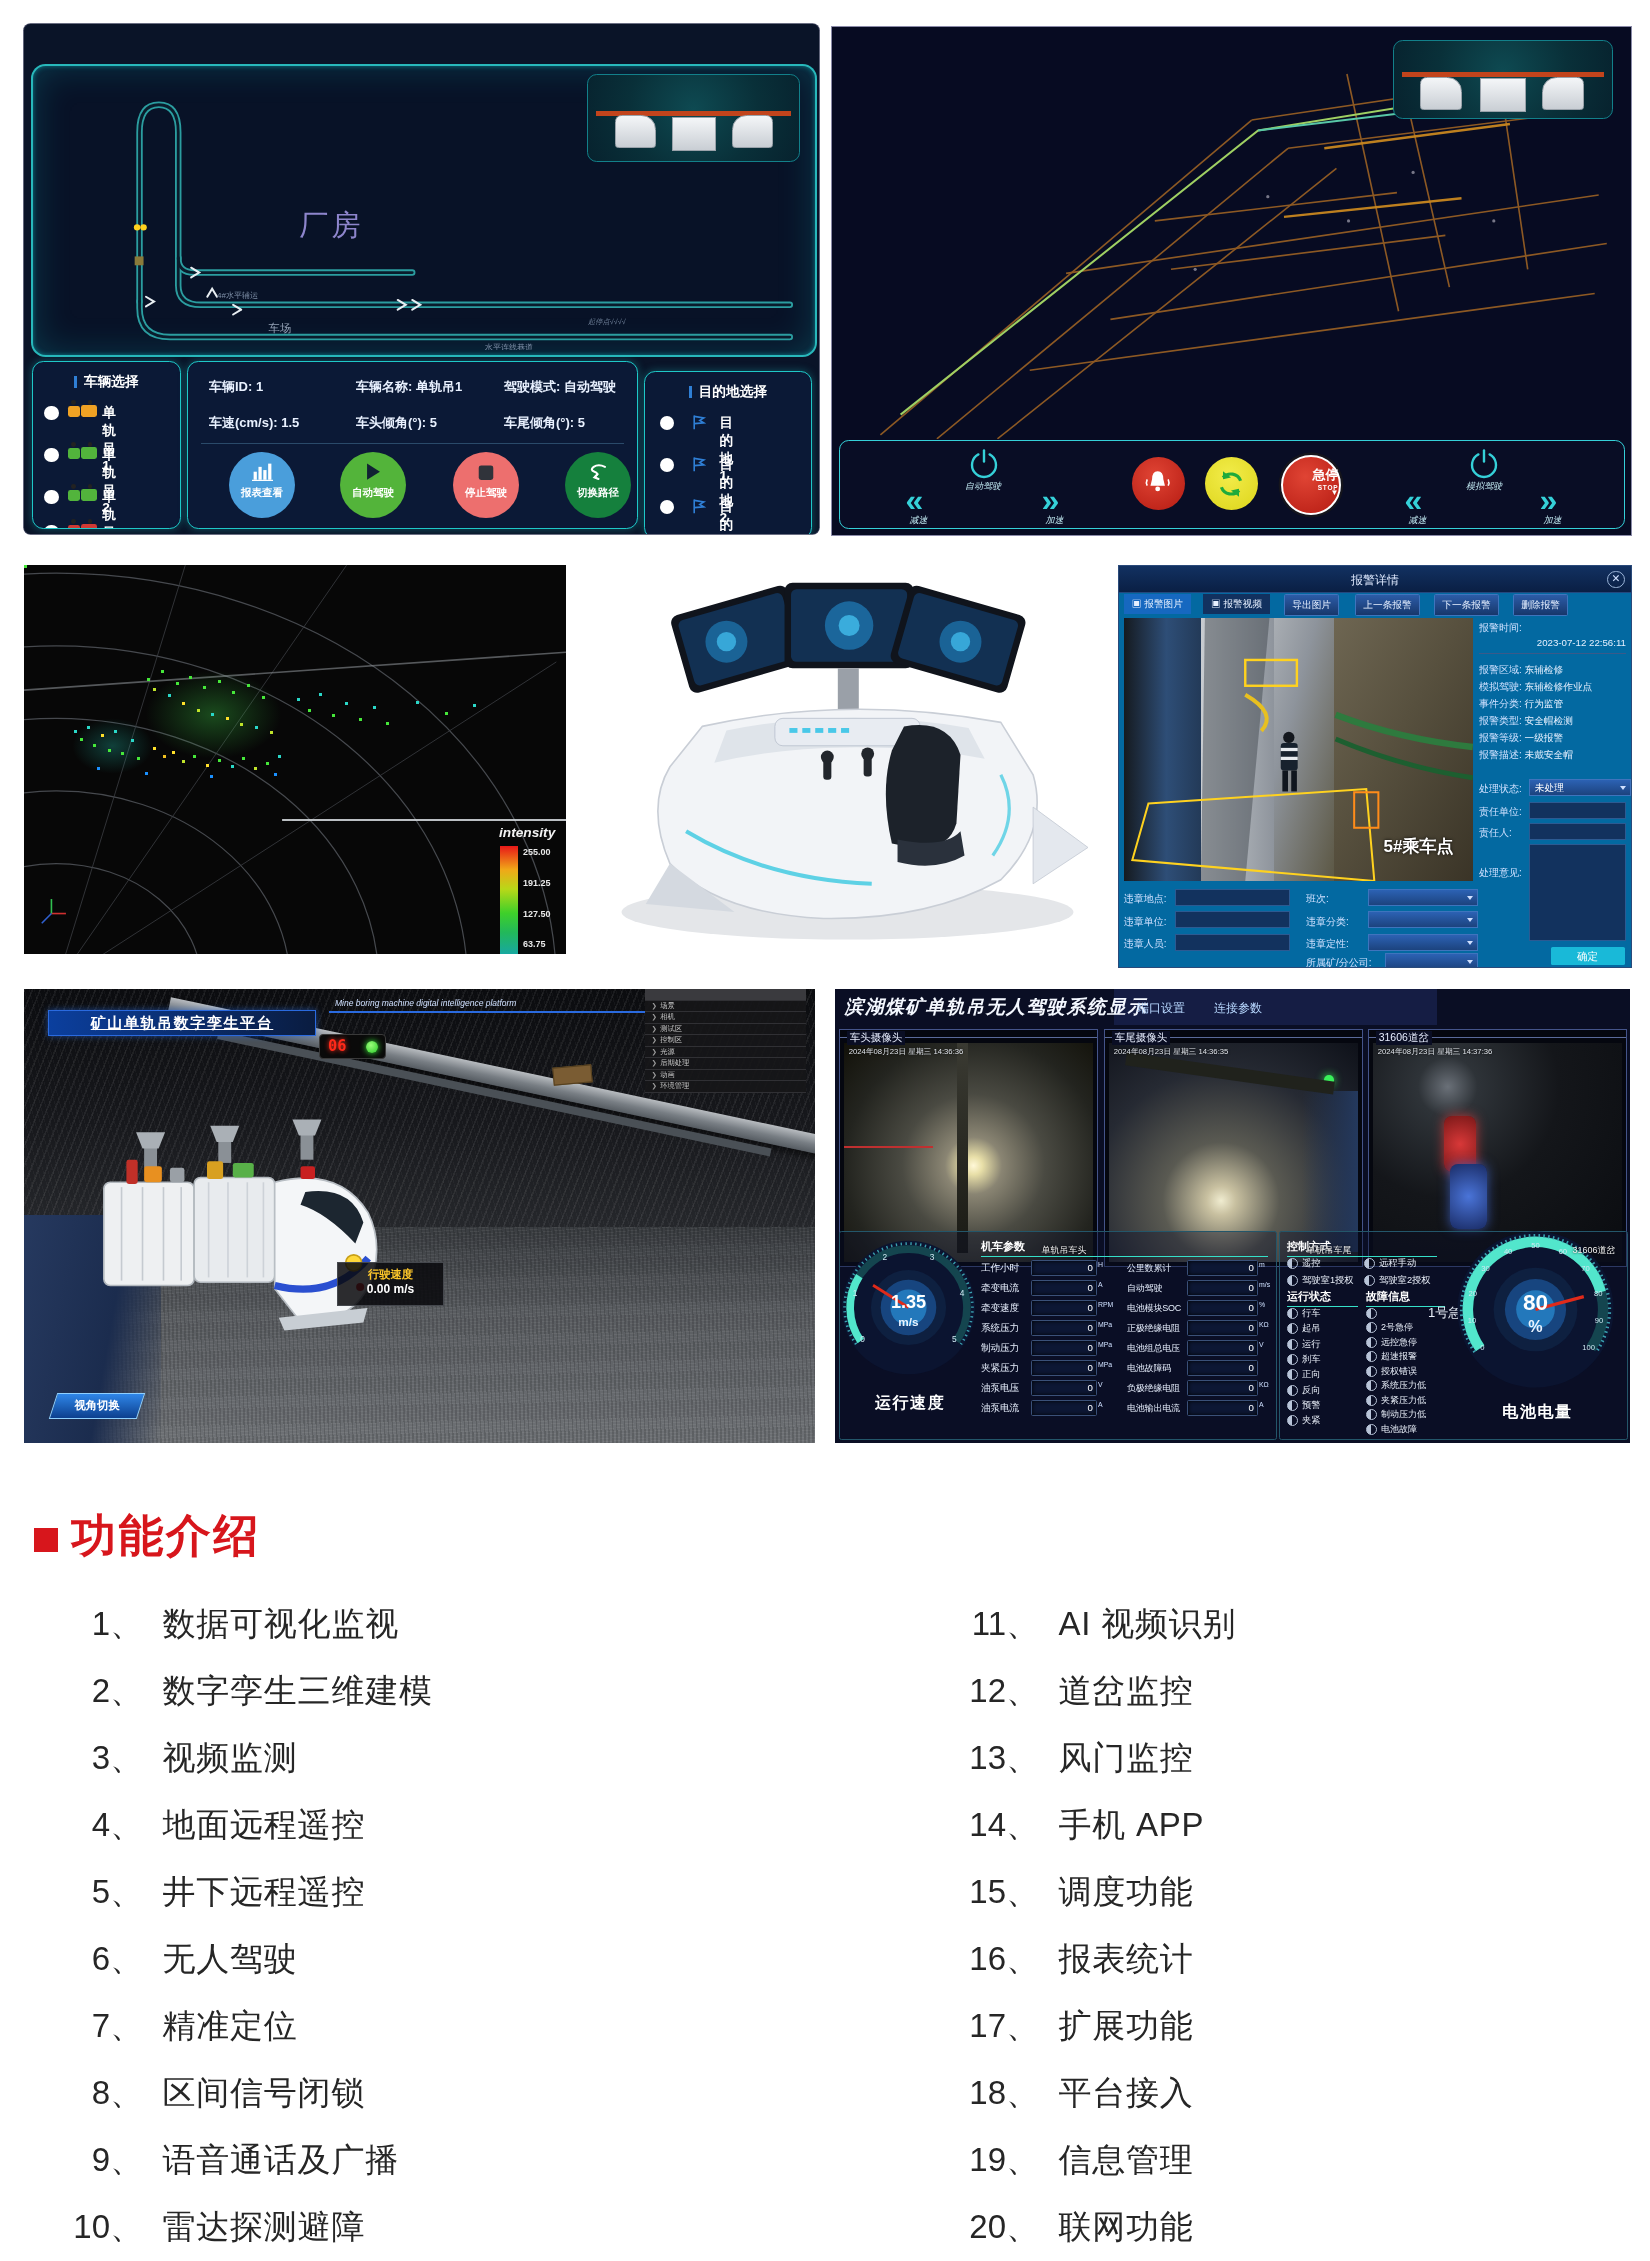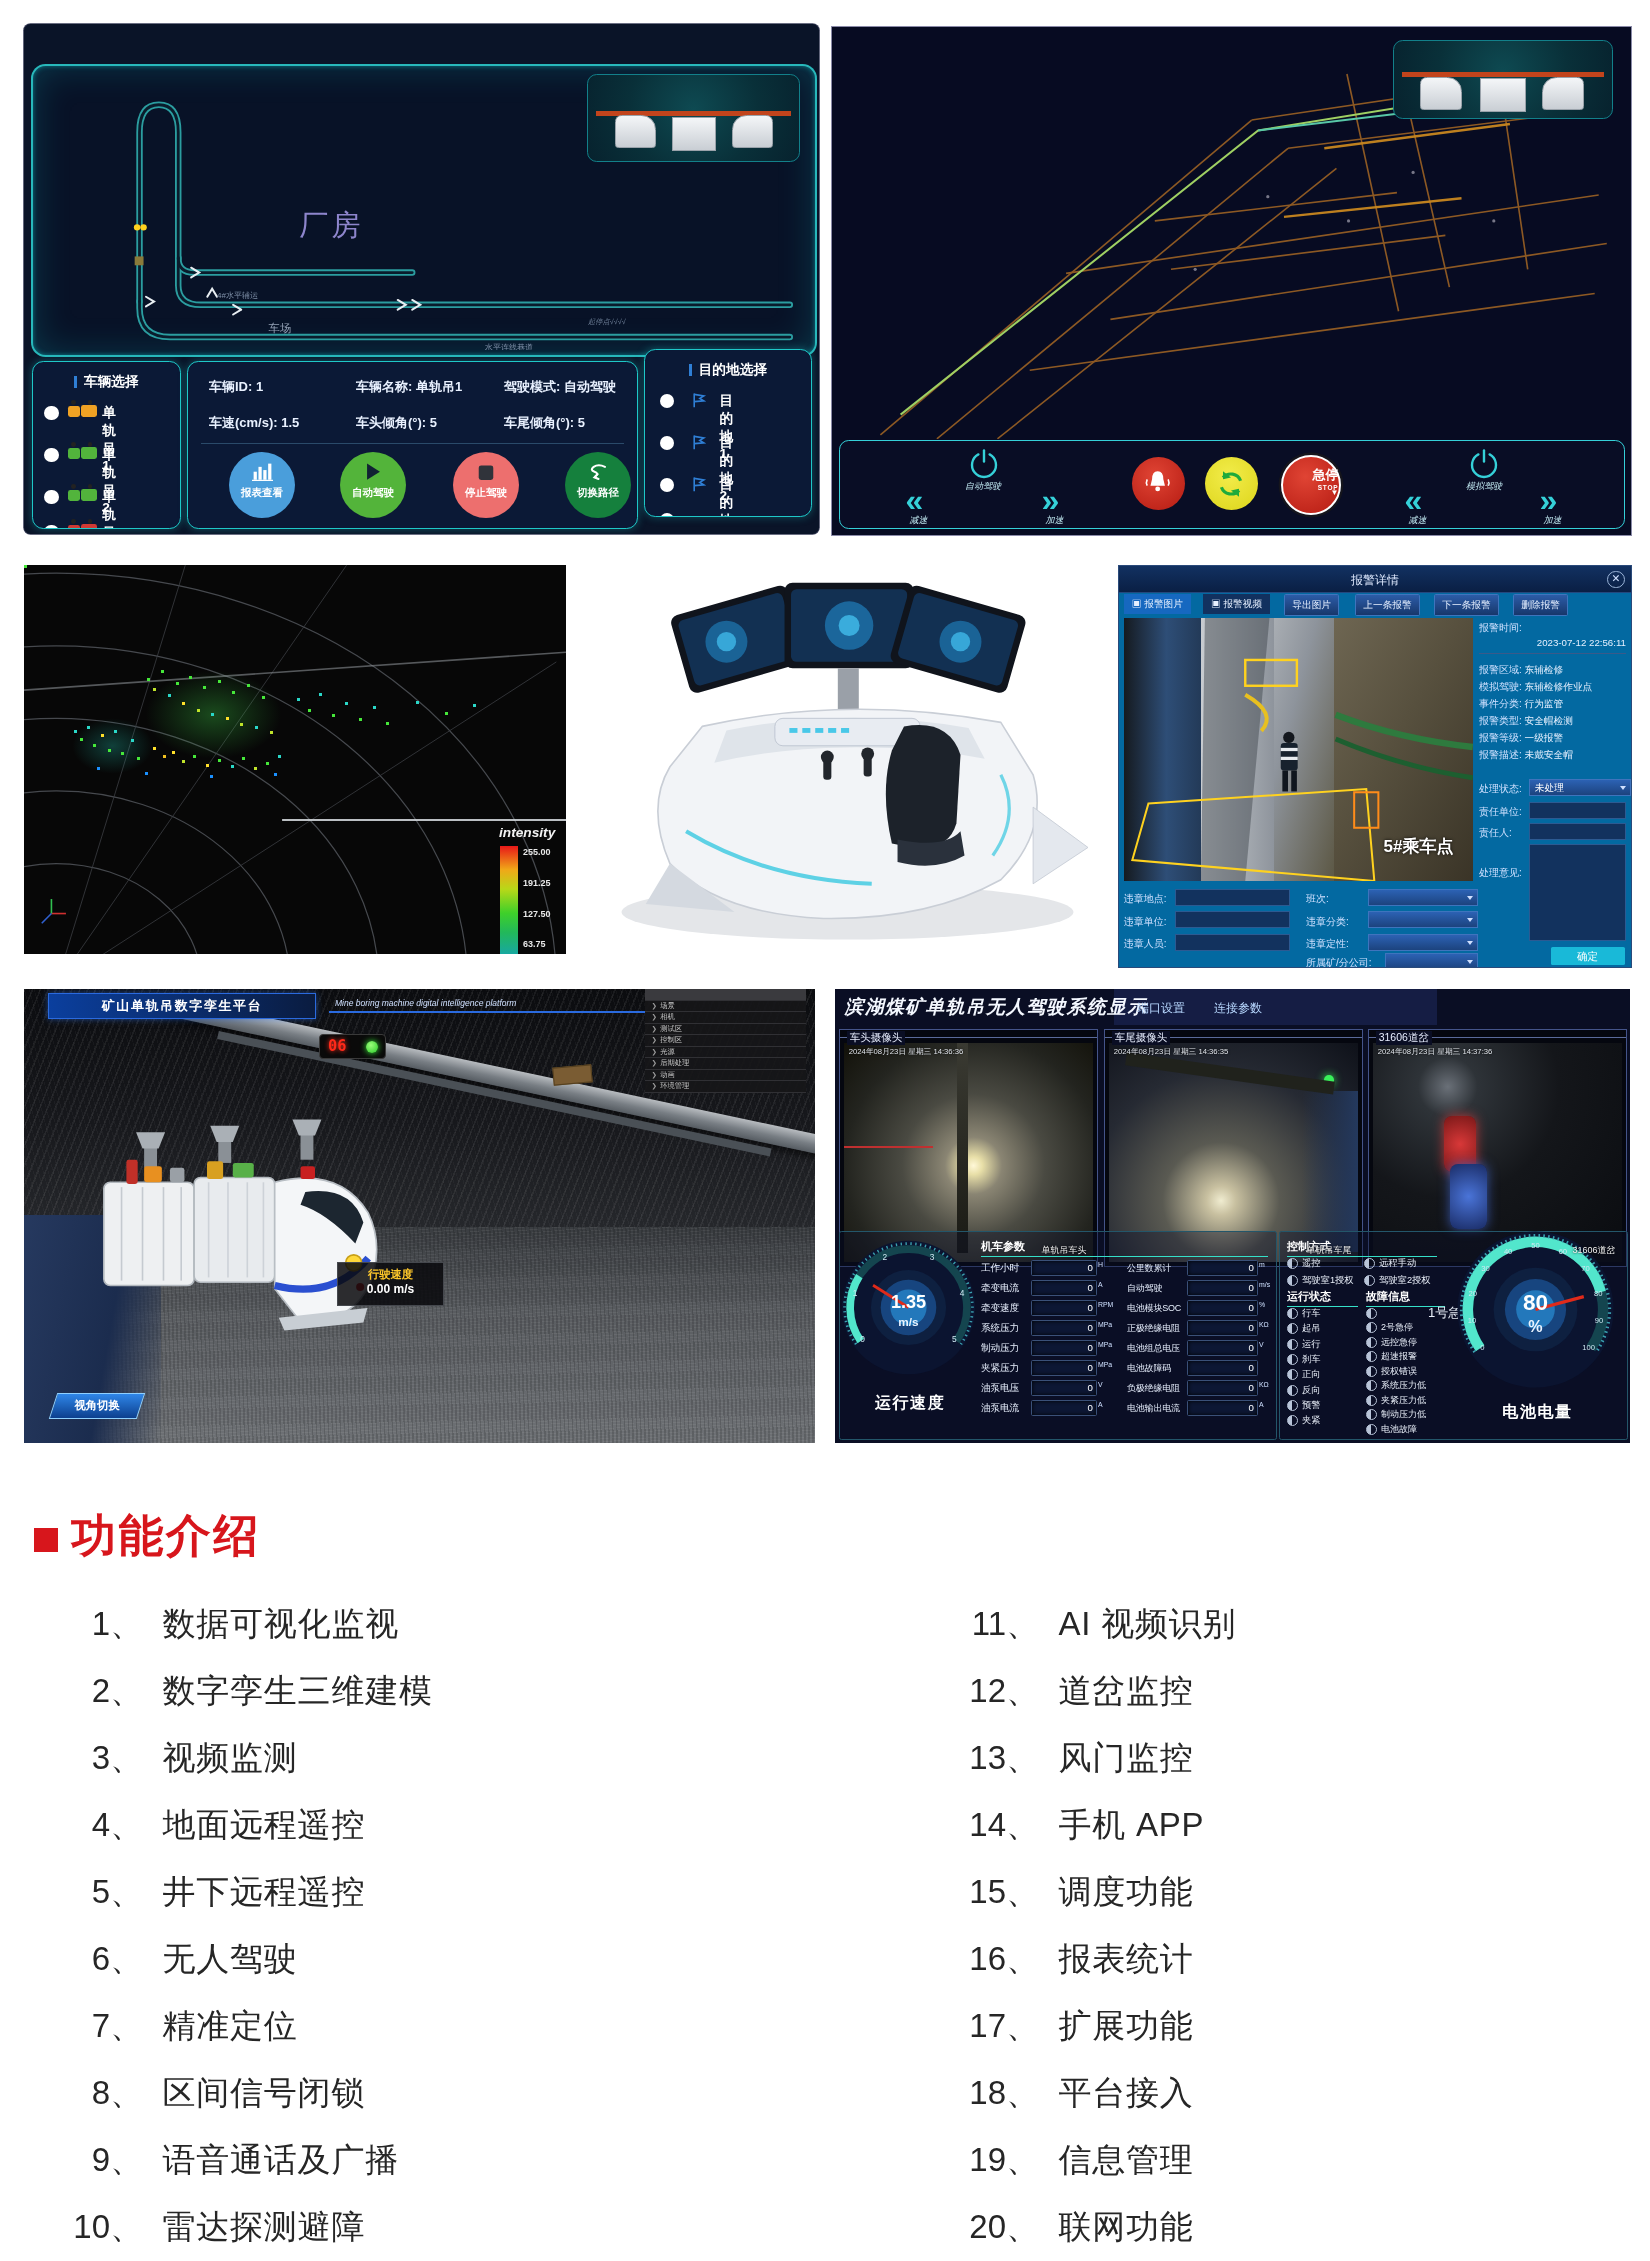--- a/index.html
+++ b/index.html
@@ -63,21 +63,21 @@
   .al-input{background:#12325e;border:0.8px solid #2c5a92;height:14.5px;}
   .al-select{background:linear-gradient(180deg,#2c62b4,#1c437e);border:0.8px solid #3f74bd;height:15.3px;color:#fff;font-size:9.7px;line-height:15.3px;padding-left:4.8px;}
   .caret{position:absolute;right:4px;top:5.6px;width:0;height:0;border-left:3.2px solid transparent;border-right:3.2px solid transparent;border-top:4px solid #cfe0ff;}
   .al-photo{left:4.8px;top:52px;width:349px;height:263px;overflow:hidden;background:linear-gradient(105deg,#474b52 0%,#b8bcc0 30%,#8e949c 46%,#5e5a48 66%,#4a4538 82%,#2e2a20 100%);}
   
   #twin{left:24px;top:989px;width:791px;height:454px;background:#141518;overflow:hidden;}
   .twin-rock{left:0;top:0;right:0;height:242px;background:linear-gradient(180deg,#0b0c0f 0%,#17181c 55%,#26282c 100%);}
   .twin-floor{left:0;top:238px;right:0;bottom:0;background:linear-gradient(180deg,#3a3d41 0%,#5a5d61 40%,#6e7175 100%);}
   .rocktex{background:repeating-linear-gradient(112deg,rgba(255,255,255,.07) 0 1.6px,transparent 1.6px 7.3px),repeating-linear-gradient(75deg,rgba(255,255,255,.04) 0 0.8px,transparent 0.8px 4.8px);}
   .floortex{background:repeating-linear-gradient(88deg,rgba(0,0,0,.18) 0 1.6px,transparent 1.6px 4px),repeating-linear-gradient(-5deg,rgba(255,255,255,.08) 0 0.8px,transparent 0.8px 3.2px);}
-  .twin-banner{left:24px;top:4px;width:266px;height:24px;background:linear-gradient(90deg,#0b3f9e,#0a1c40);border:0.8px solid #2a6adf;box-shadow:0 0 6.5px rgba(42,106,223,.6);color:#fff;text-align:center;line-height:24px;font-size:13px;font-weight:bold;letter-spacing:1.6px;}
+  .twin-banner{left:24px;top:21px;width:266px;height:24px;background:linear-gradient(90deg,#0b3f9e,#0a1c40);border:0.8px solid #2a6adf;box-shadow:0 0 6.5px rgba(42,106,223,.6);color:#fff;text-align:center;line-height:24px;font-size:15px;font-weight:bold;letter-spacing:1.6px;text-decoration:underline;}
   .twin-sub{left:311px;top:9px;color:#cfe0ff;font-size:8.5px;font-style:italic;}
   .twin-subline{left:305px;top:22px;width:316px;height:1.6px;background:#2a6adf;}
   .tree{left:621px;top:0;width:161px;background:rgba(22,22,24,.9);}
   .tree-row{height:10.5px;line-height:10.5px;color:#c8c8c8;font-size:7.3px;border-bottom:0.8px solid #303034;padding-left:6.5px;}
   .tree-chev{color:#9a9a9a;margin-right:3.2px;font-size:6.5px;}
   .signal{left:295px;top:45px;width:65px;height:23.4px;background:#0a0a0a;border:0.8px solid #3a3a3a;border-radius:4px;}
   .sig-num{left:8px;top:2.4px;color:#ff2a1a;font-family:"DejaVu Sans Mono",monospace;font-weight:bold;font-size:15.3px;text-shadow:0 0 4.8px #ff3020;}
   .sig-dot{right:7.3px;top:5.6px;width:12px;height:12px;border-radius:50%;background:radial-gradient(circle at 40% 35%,#9aff7a,#28c828);box-shadow:0 0 6.5px #3aff3a;}
   .speedlab{left:313px;top:273px;width:105px;height:42px;background:rgba(8,8,12,.85);border:0.8px solid #45484e;text-align:center;}
   .viewbtn{left:29px;top:404px;width:86px;height:24px;transform:skewX(-18deg);background:linear-gradient(180deg,#2f86e8,#0c3f8e);border:0.8px solid #8fd0ff;}
@@ -217,21 +217,21 @@
       <svg width="21" height="19.4" viewBox="0 0 26 24" style="margin-top:9.7px">
           <g stroke="#fff" stroke-width="2.6" fill="none" stroke-linecap="round">
             <path d="M21 6 Q13 2 7 6 Q2 10 8 12 Q14 14 9 18"></path>
             <path d="M12 15 L8 19 L13 21"></path>
           </g>
         </svg>
       <span class="lbl">切换路径</span>
     </div>
   </div>
 
-  <div class="abs panelbox" style="left:620px;top:325px;width:166px;height:166px;">
+  <div class="abs panelbox" style="left:620px;top:347px;width:166px;height:166px;">
     <div class="abs ptitle"><span class="pbar"></span><span>目的地选择</span></div>
     <div class="abs" style="left:14.5px;top:42px;">
       <span class="radio abs" style="left:0;top:1.6px"></span>
       <svg class="abs flagicon" style="left:31px;top:0" viewBox="0 0 20 20">
           <g stroke="#2f7fd6" stroke-width="2" fill="none">
             <path d="M4 19 L4 2"></path>
             <path d="M4 3 L16 5 L11 8 L16 11 L4 12"></path>
           </g>
         </svg>
       <span class="vrow-label abs" style="left:60px;top:0">目的地1</span>

